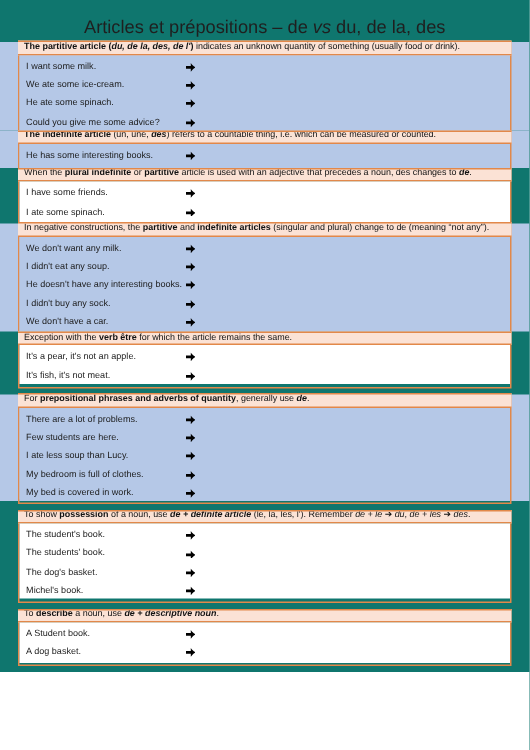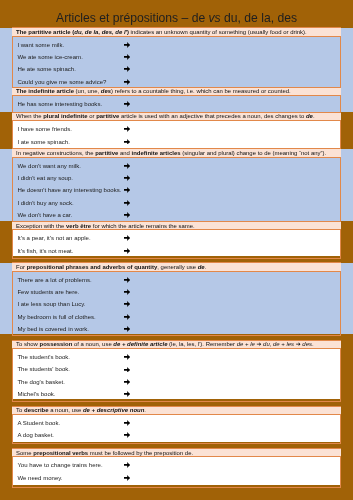--- a/index.html
+++ b/index.html
@@ -1,18 +1,18 @@
 <!DOCTYPE html>
 <html><head>
 <meta charset="utf-8">
 <style>
   html,body{margin:0;padding:0;}
   body{width:353px;height:500px;background:#ffffff;
        font-family:"Liberation Sans",sans-serif;overflow:hidden;}
-  .page{position:relative;width:353px;height:500px;overflow:hidden;background:#a16207;}
+  .page{position:relative;width:353px;height:448px;overflow:hidden;background:#0f766e;}
   .band{position:absolute;left:0;width:353px;background:#B5C8E7;}
   .title{position:absolute;left:0;top:11.3px;width:353px;text-align:center;
          font-size:12.15px;line-height:15px;color:#1f1f1f;white-space:nowrap;}
   .tbl{position:absolute;left:12px;width:329px;box-sizing:border-box;
        border:1.25px solid #E2884A;background:transparent;}
   .hdr{position:absolute;left:-1.25px;width:329px;box-sizing:border-box;
        background:#FBE2D5;
        border-top:1.25px solid #E2884A;border-bottom:1.25px solid #E2884A;
        font-size:5.96px;color:#111;white-space:nowrap;overflow:hidden;}
   .hdr>.ht{position:absolute;left:4.3px;top:50%;transform:translateY(-50%);

